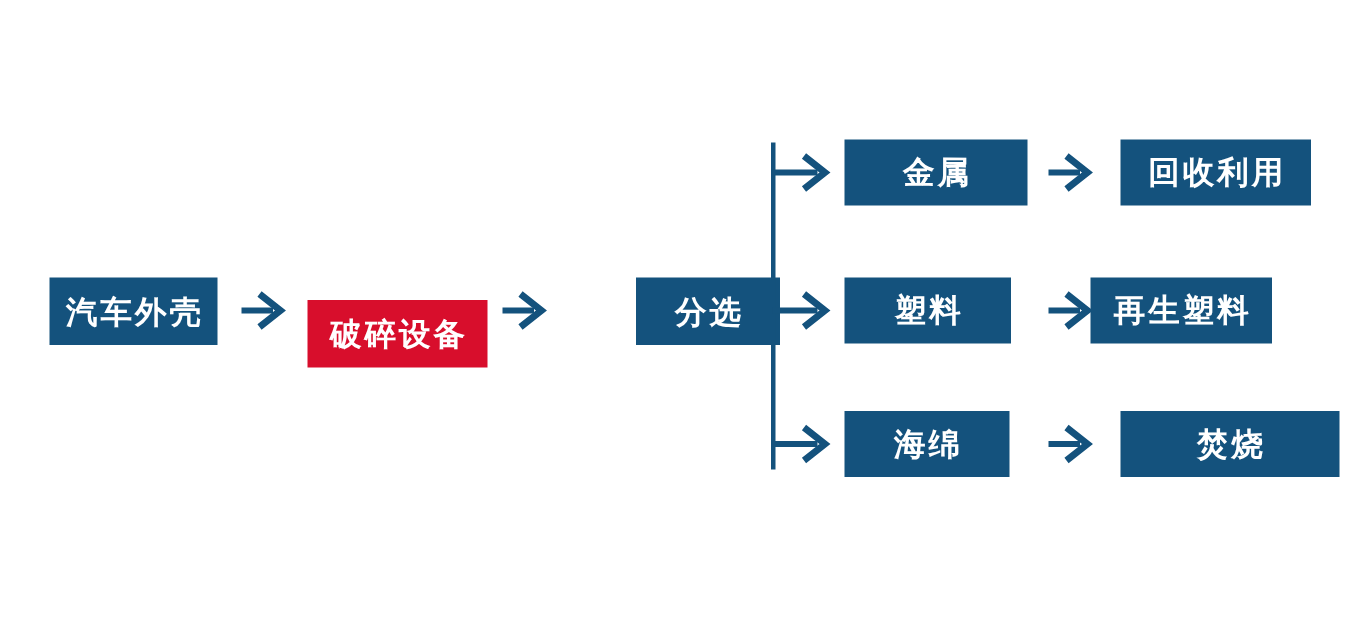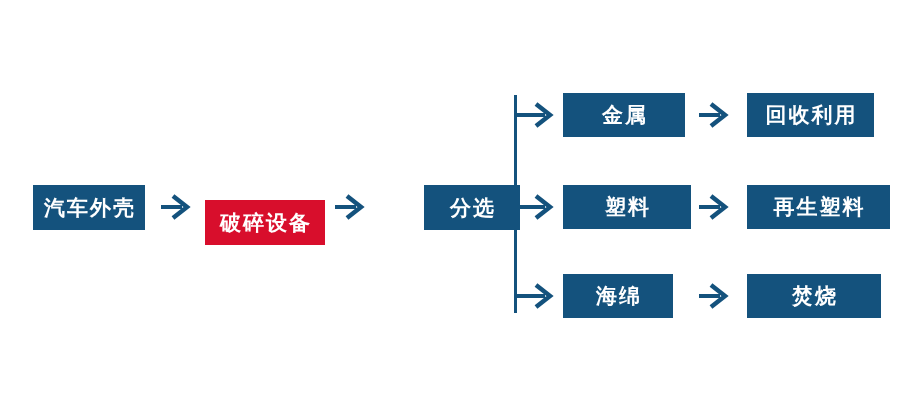--- a/index.html
+++ b/index.html
@@ -80,27 +80,27 @@
     <polyline points="21,3 35,14 21,25" fill="none" stroke="currentColor" stroke-width="4.5"></polyline>
   </svg>
 
   <div class="box blue" style="left:563px;top:93px;width:122px;height:44px;">金属</div>
   <svg class="arrow" style="left:698px;top:101px;" width="32" height="28" viewBox="0 0 32 28">
     <line x1="1" y1="14" x2="22" y2="14" stroke="currentColor" stroke-width="4"></line>
     <polyline points="13,3 27,14 13,25" fill="none" stroke="currentColor" stroke-width="4.5"></polyline>
   </svg>
   <div class="box blue" style="left:747px;top:93px;width:127px;height:44px;">回收利用</div>
 
-  <div class="box blue" style="left:563px;top:185px;width:128px;height:44px;">塑料</div>
+  <div class="box blue" style="left:563px;top:185px;width:111px;height:44px;">塑料</div>
   <svg class="arrow" style="left:698px;top:193px;" width="32" height="28" viewBox="0 0 32 28">
     <line x1="1" y1="14" x2="22" y2="14" stroke="currentColor" stroke-width="4"></line>
     <polyline points="13,3 27,14 13,25" fill="none" stroke="currentColor" stroke-width="4.5"></polyline>
   </svg>
-  <div class="box blue" style="left:747px;top:185px;width:143px;height:44px;">再生塑料</div>
+  <div class="box blue" style="left:727px;top:185px;width:121px;height:44px;">再生塑料</div>
 
   <div class="box blue" style="left:563px;top:274px;width:110px;height:44px;">海绵</div>
   <svg class="arrow" style="left:698px;top:282px;" width="32" height="28" viewBox="0 0 32 28">
     <line x1="1" y1="14" x2="22" y2="14" stroke="currentColor" stroke-width="4"></line>
     <polyline points="13,3 27,14 13,25" fill="none" stroke="currentColor" stroke-width="4.5"></polyline>
   </svg>
-  <div class="box blue" style="left:747px;top:274px;width:134px;height:44px;">焚烧</div>
+  <div class="box blue" style="left:747px;top:274px;width:146px;height:44px;">焚烧</div>
 
 </div>
 
 </body></html>

